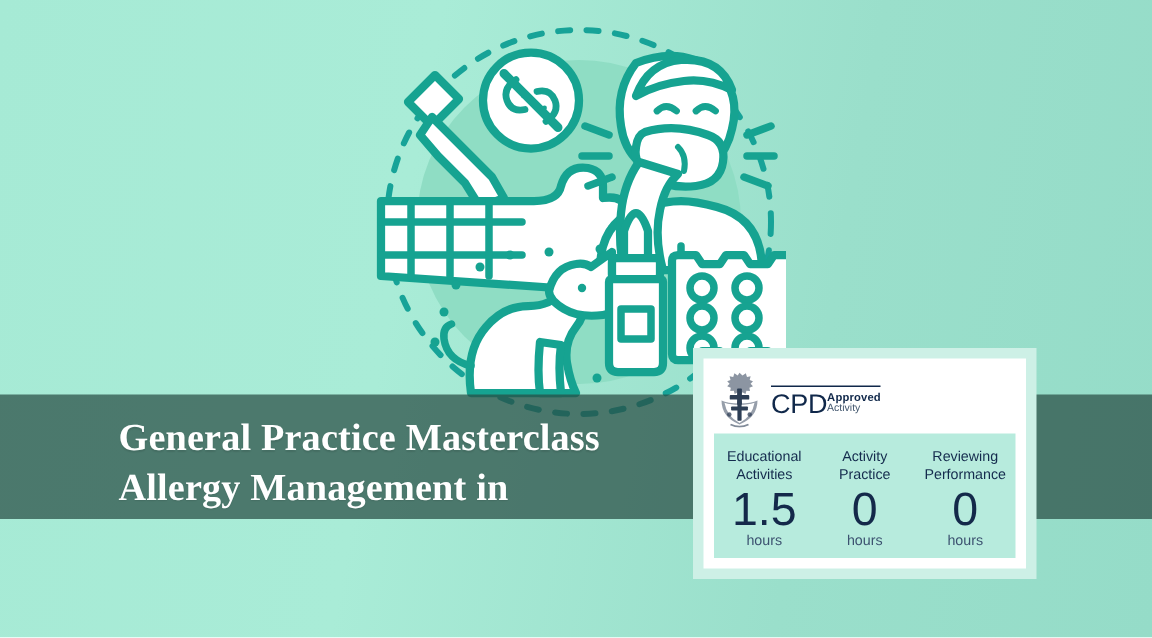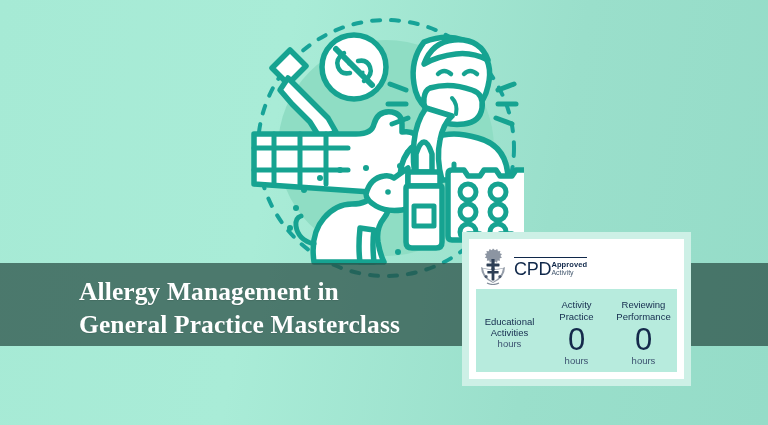--- a/index.html
+++ b/index.html
@@ -270,22 +270,22 @@
             <circle cx="250" cy="220" r="8"></circle>
           </g>
         </g>
       </g>
     </svg>
   </div>
 
   <div class="title-band"></div>
 
   <div class="course-title">
+    <span class="line">General Practice Masterclass</span>
     <span class="line">Allergy Management in</span>
-    <span class="line">General Practice Masterclass</span>
   </div>
 
   <div class="cpd-badge">
     <div class="cpd-inner">
 
       <div class="cpd-logo-row">
         <span class="crest">
           <svg viewBox="0 0 30 38" xmlns="http://www.w3.org/2000/svg">
             <g fill="#2d3e55" stroke="none">
               <path d="M15 1.5 l2 1.8 l2.2 -1.4 l.8 2.4 l2.4 -.4 l-.6 2.4 l2.2 .8
@@ -317,20 +317,21 @@
         </span>
       </div>
 
       <div class="cpd-stats">
 
         <div class="stat">
           <div class="stat-label">
             <span>Educational</span><br>
             <span>Activities</span>
           </div>
+          <div class="stat-value">1.5</div>
           <div class="stat-unit">hours</div>
         </div>
 
         <div class="stat">
           <div class="stat-label">
             <span>Activity</span><br>
             <span>Practice</span>
           </div>
           <div class="stat-value">0</div>
           <div class="stat-unit">hours</div>

